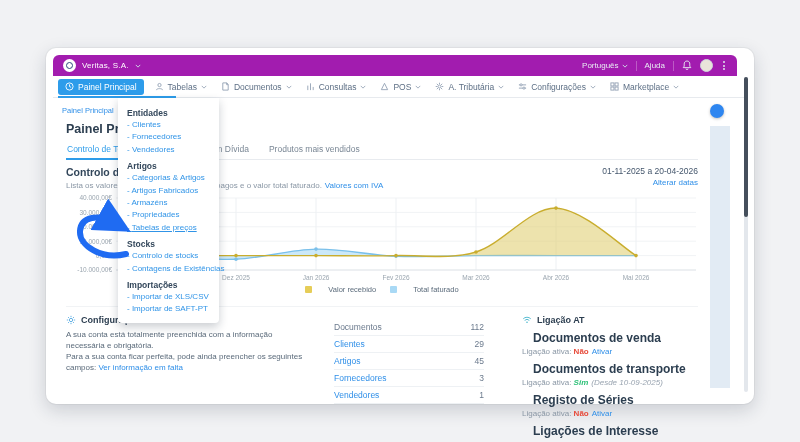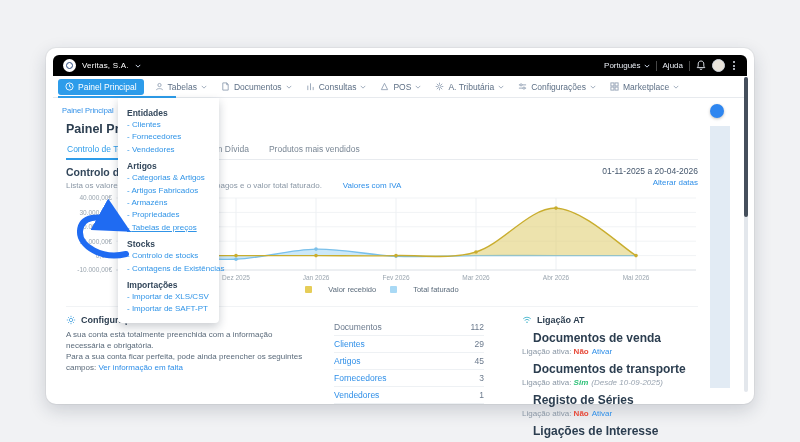--- a/index.html
+++ b/index.html
@@ -3,27 +3,27 @@
 <meta charset="utf-8">
 <style>
   * { margin:0; padding:0; box-sizing:border-box; }
   html,body { width:800px; height:442px; font-family:"Liberation Sans", sans-serif; }
   body { background:#f1f2f4; position:relative; overflow:hidden; }
 
   .window { position:absolute; left:46px; top:48px; width:708px; height:356px;
             background:#ffffff; border-radius:10px; box-shadow:0 6px 18px rgba(30,40,60,.18), 0 0 0 1px rgba(0,0,0,.04); }
 
   
-  .topbar { position:absolute; left:7px; right:7px; top:7px; height:21px; background:#000000;
+  .topbar { position:absolute; left:7px; right:17px; top:7px; height:21px; background:#a21caf;
             border-radius:6px 6px 0 0; display:flex; align-items:center; justify-content:space-between; padding:0 10px; }
   .tb-left, .tb-right { display:flex; align-items:center; gap:6px; }
   .logo { width:13px; height:13px; background:#fff; border-radius:50%; display:flex; align-items:center; justify-content:center; }
   .logo i { width:7px; height:7px; border:1.5px solid #2b4a7e; border-radius:50%; display:block; }
   .company { color:#fff; font-size:8px; letter-spacing:.2px; }
-  .tb-right { }
+  .tb-right { gap:8px; }
   .tb-link { color:#e8ecf3; font-size:8px; display:flex; align-items:center; gap:3px; cursor:pointer; }
   .tb-sep { width:1px; height:10px; background:rgba(255,255,255,.28); }
   .chev { width:6px; height:6px; flex:0 0 auto; }
   .avatar { width:13px; height:13px; border-radius:50%; background:#e9e4da; border:1px solid #cfd4dc; }
   .kebab { display:flex; flex-direction:column; gap:1.5px; padding:1px 2px; cursor:pointer; }
   .kebab b { width:2px; height:2px; border-radius:50%; background:#dfe5ee; }
 
   
   .navbar { position:absolute; left:7px; right:7px; top:28px; height:22px; background:#fff;
             border-bottom:1px solid #e7eaee; display:flex; align-items:center; padding-left:5px; }
@@ -38,21 +38,21 @@
   .breadcrumb { position:absolute; left:16px; top:58px; font-size:7.5px; color:#2f8fe8; cursor:pointer; }
   .card { position:absolute; left:6px; top:70px; width:660px; padding:0 14px; }
   .page-title { font-size:12.5px; font-weight:bold; color:#2c3e50; margin-top:4px; }
   .tabs { display:flex; gap:18px; margin-top:5px; border-bottom:1px solid #e8ebef; }
   .tab { font-size:8.5px; color:#7a8795; padding:3px 1px 4px; cursor:pointer; }
   .tab.active { color:#2d9cea; border-bottom:2px solid #2d9cea; margin-bottom:-1px; }
   .sec-row { display:flex; justify-content:space-between; margin-top:6px; }
   .sec-title { font-size:10.5px; font-weight:bold; color:#33475b; }
   .subtitle { font-size:8px; color:#8a97a5; margin-top:3px; display:flex; }
   .sub-left { width:150px; }
-  .subtitle a { color:#2f8fe8; text-decoration:none; margin-left:21px; cursor:pointer; }
+  .subtitle a { color:#2f8fe8; text-decoration:none; margin-left:3px; cursor:pointer; }
   .dates { text-align:right; }
   .date-range { font-size:8.5px; color:#44566c; }
   .alter { font-size:8px; color:#2f8fe8; margin-top:2px; cursor:pointer; }
 
   #chart { display:block; margin-top:2px; }
   .legend { display:flex; justify-content:center; gap:14px; margin-top:1px; }
   .lg-item { display:flex; align-items:center; gap:16px; font-size:7.5px; color:#5b6b7b; }
   .sw { width:7px; height:7px; border-radius:1px; }
   .sw0 { background:#e6cd58; }
   .sw1 { background:#a9d9f5; }

